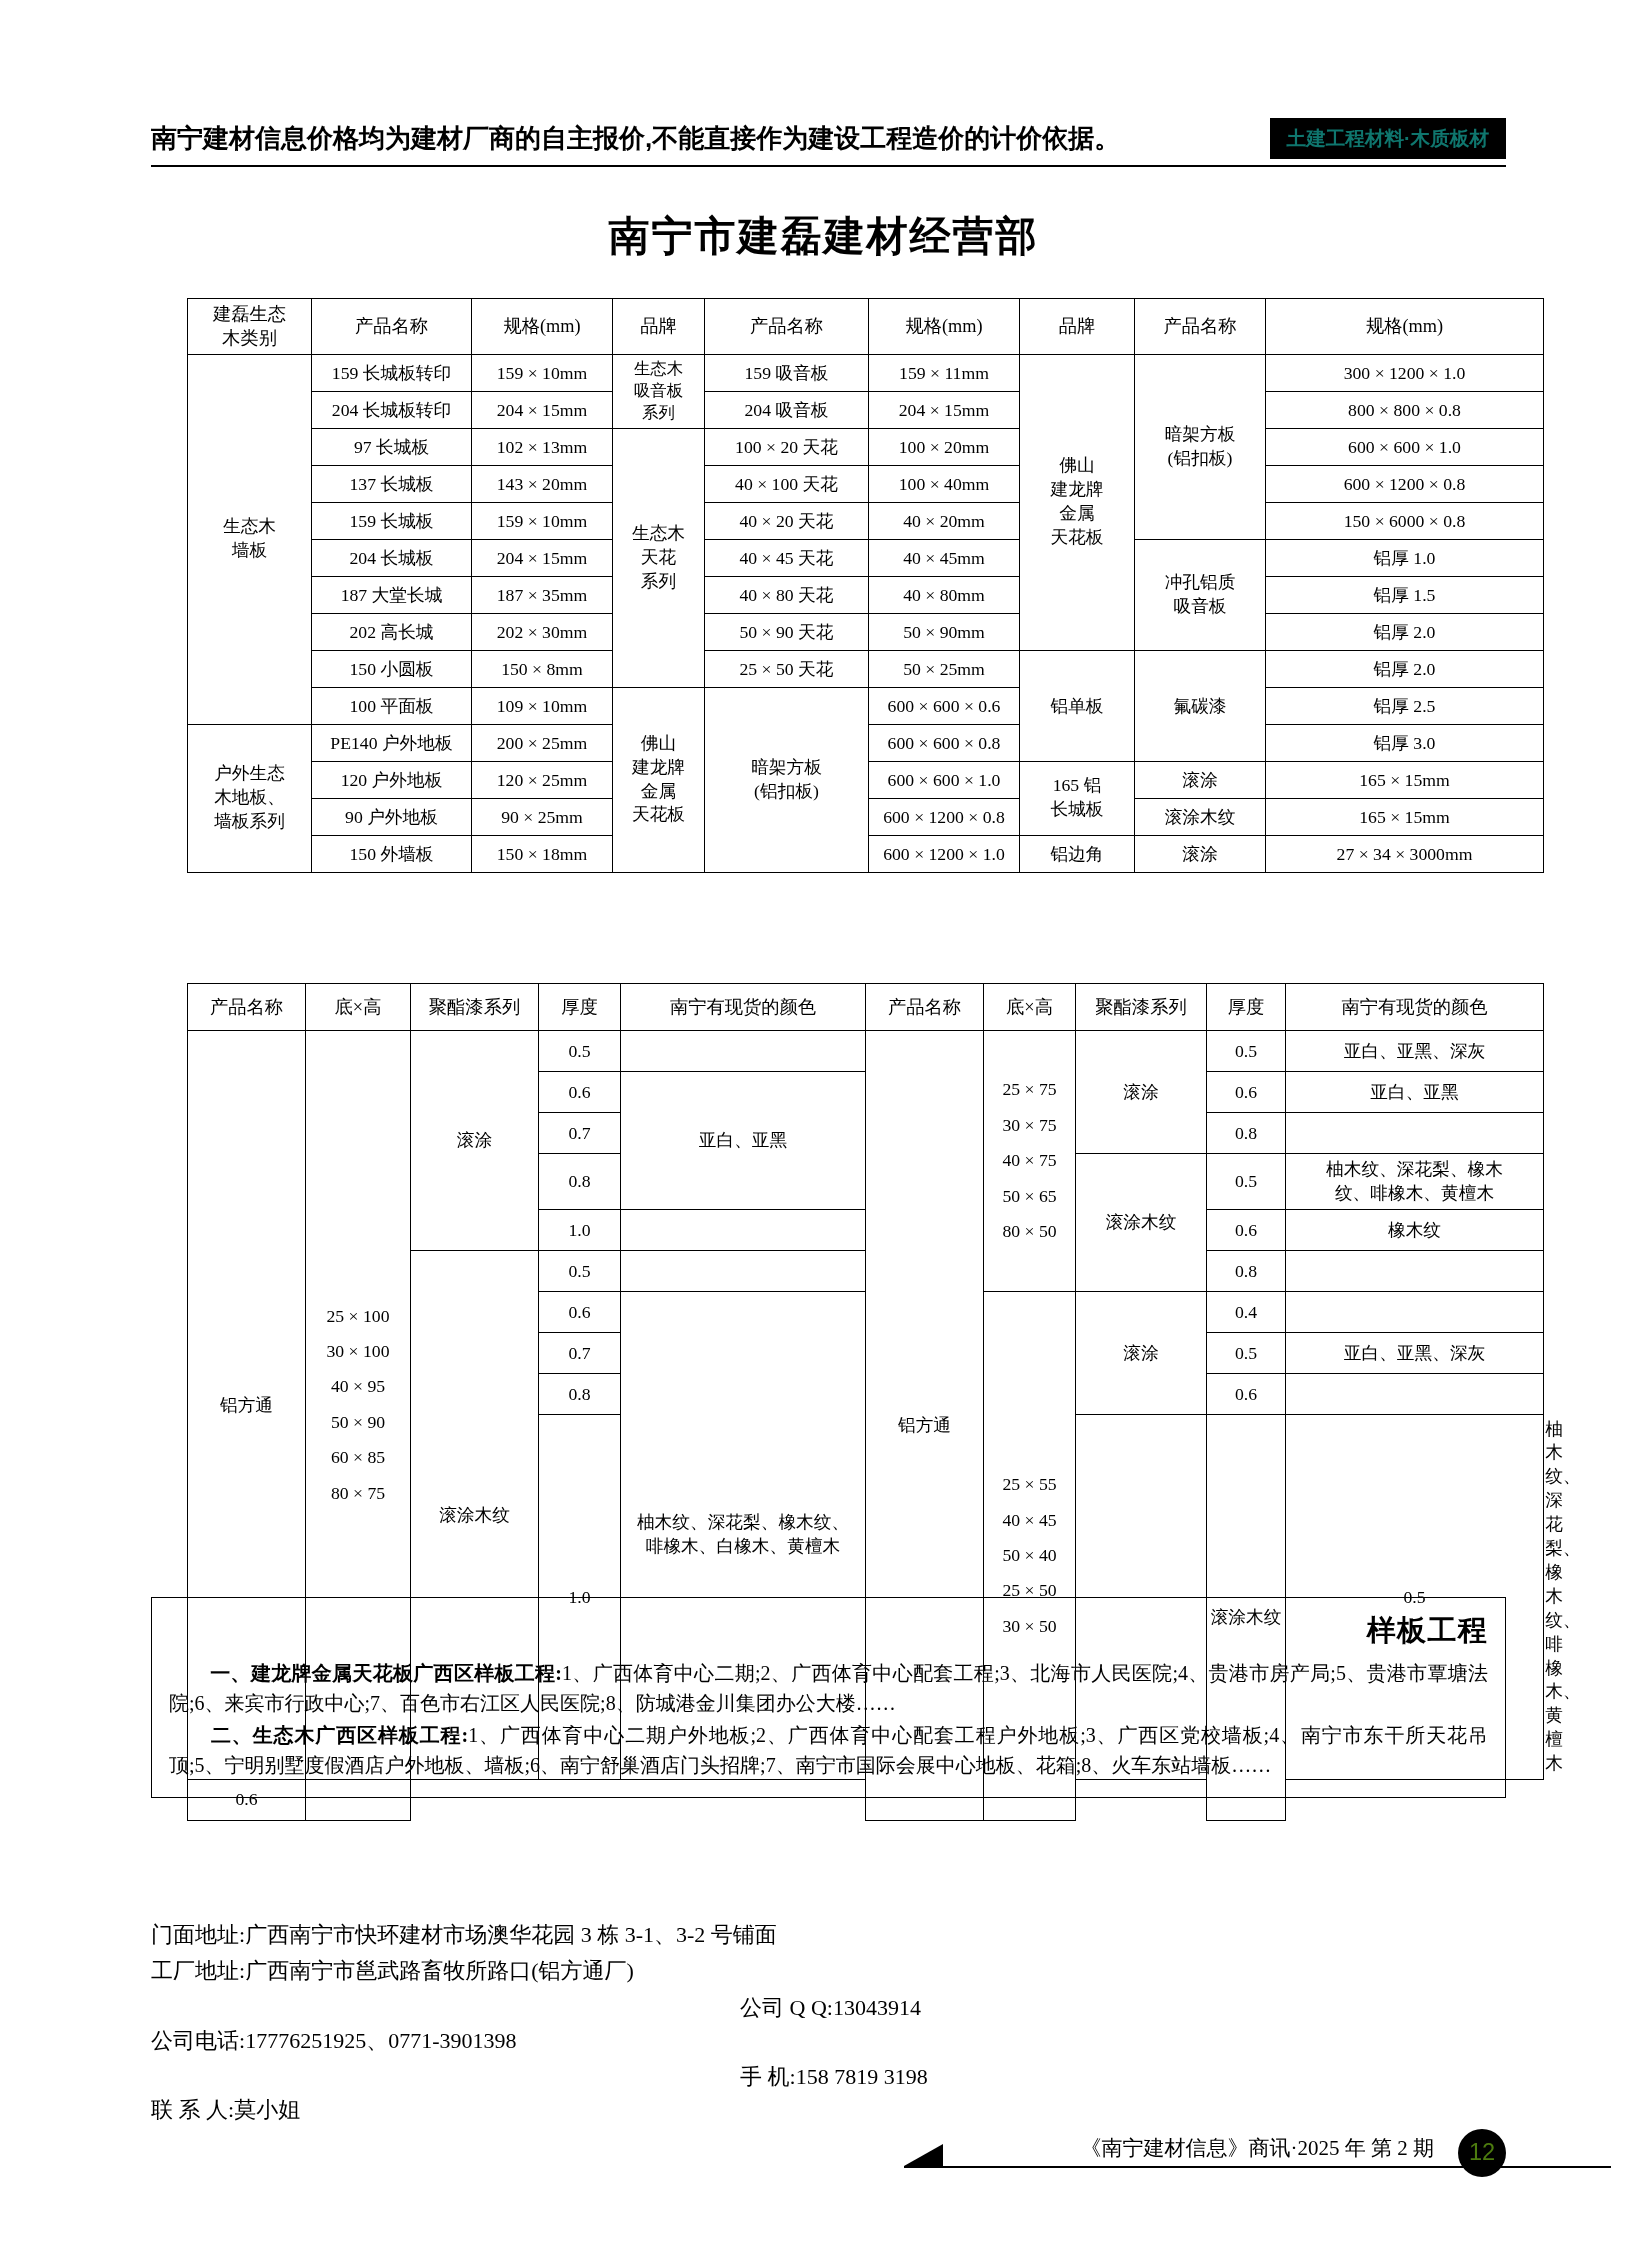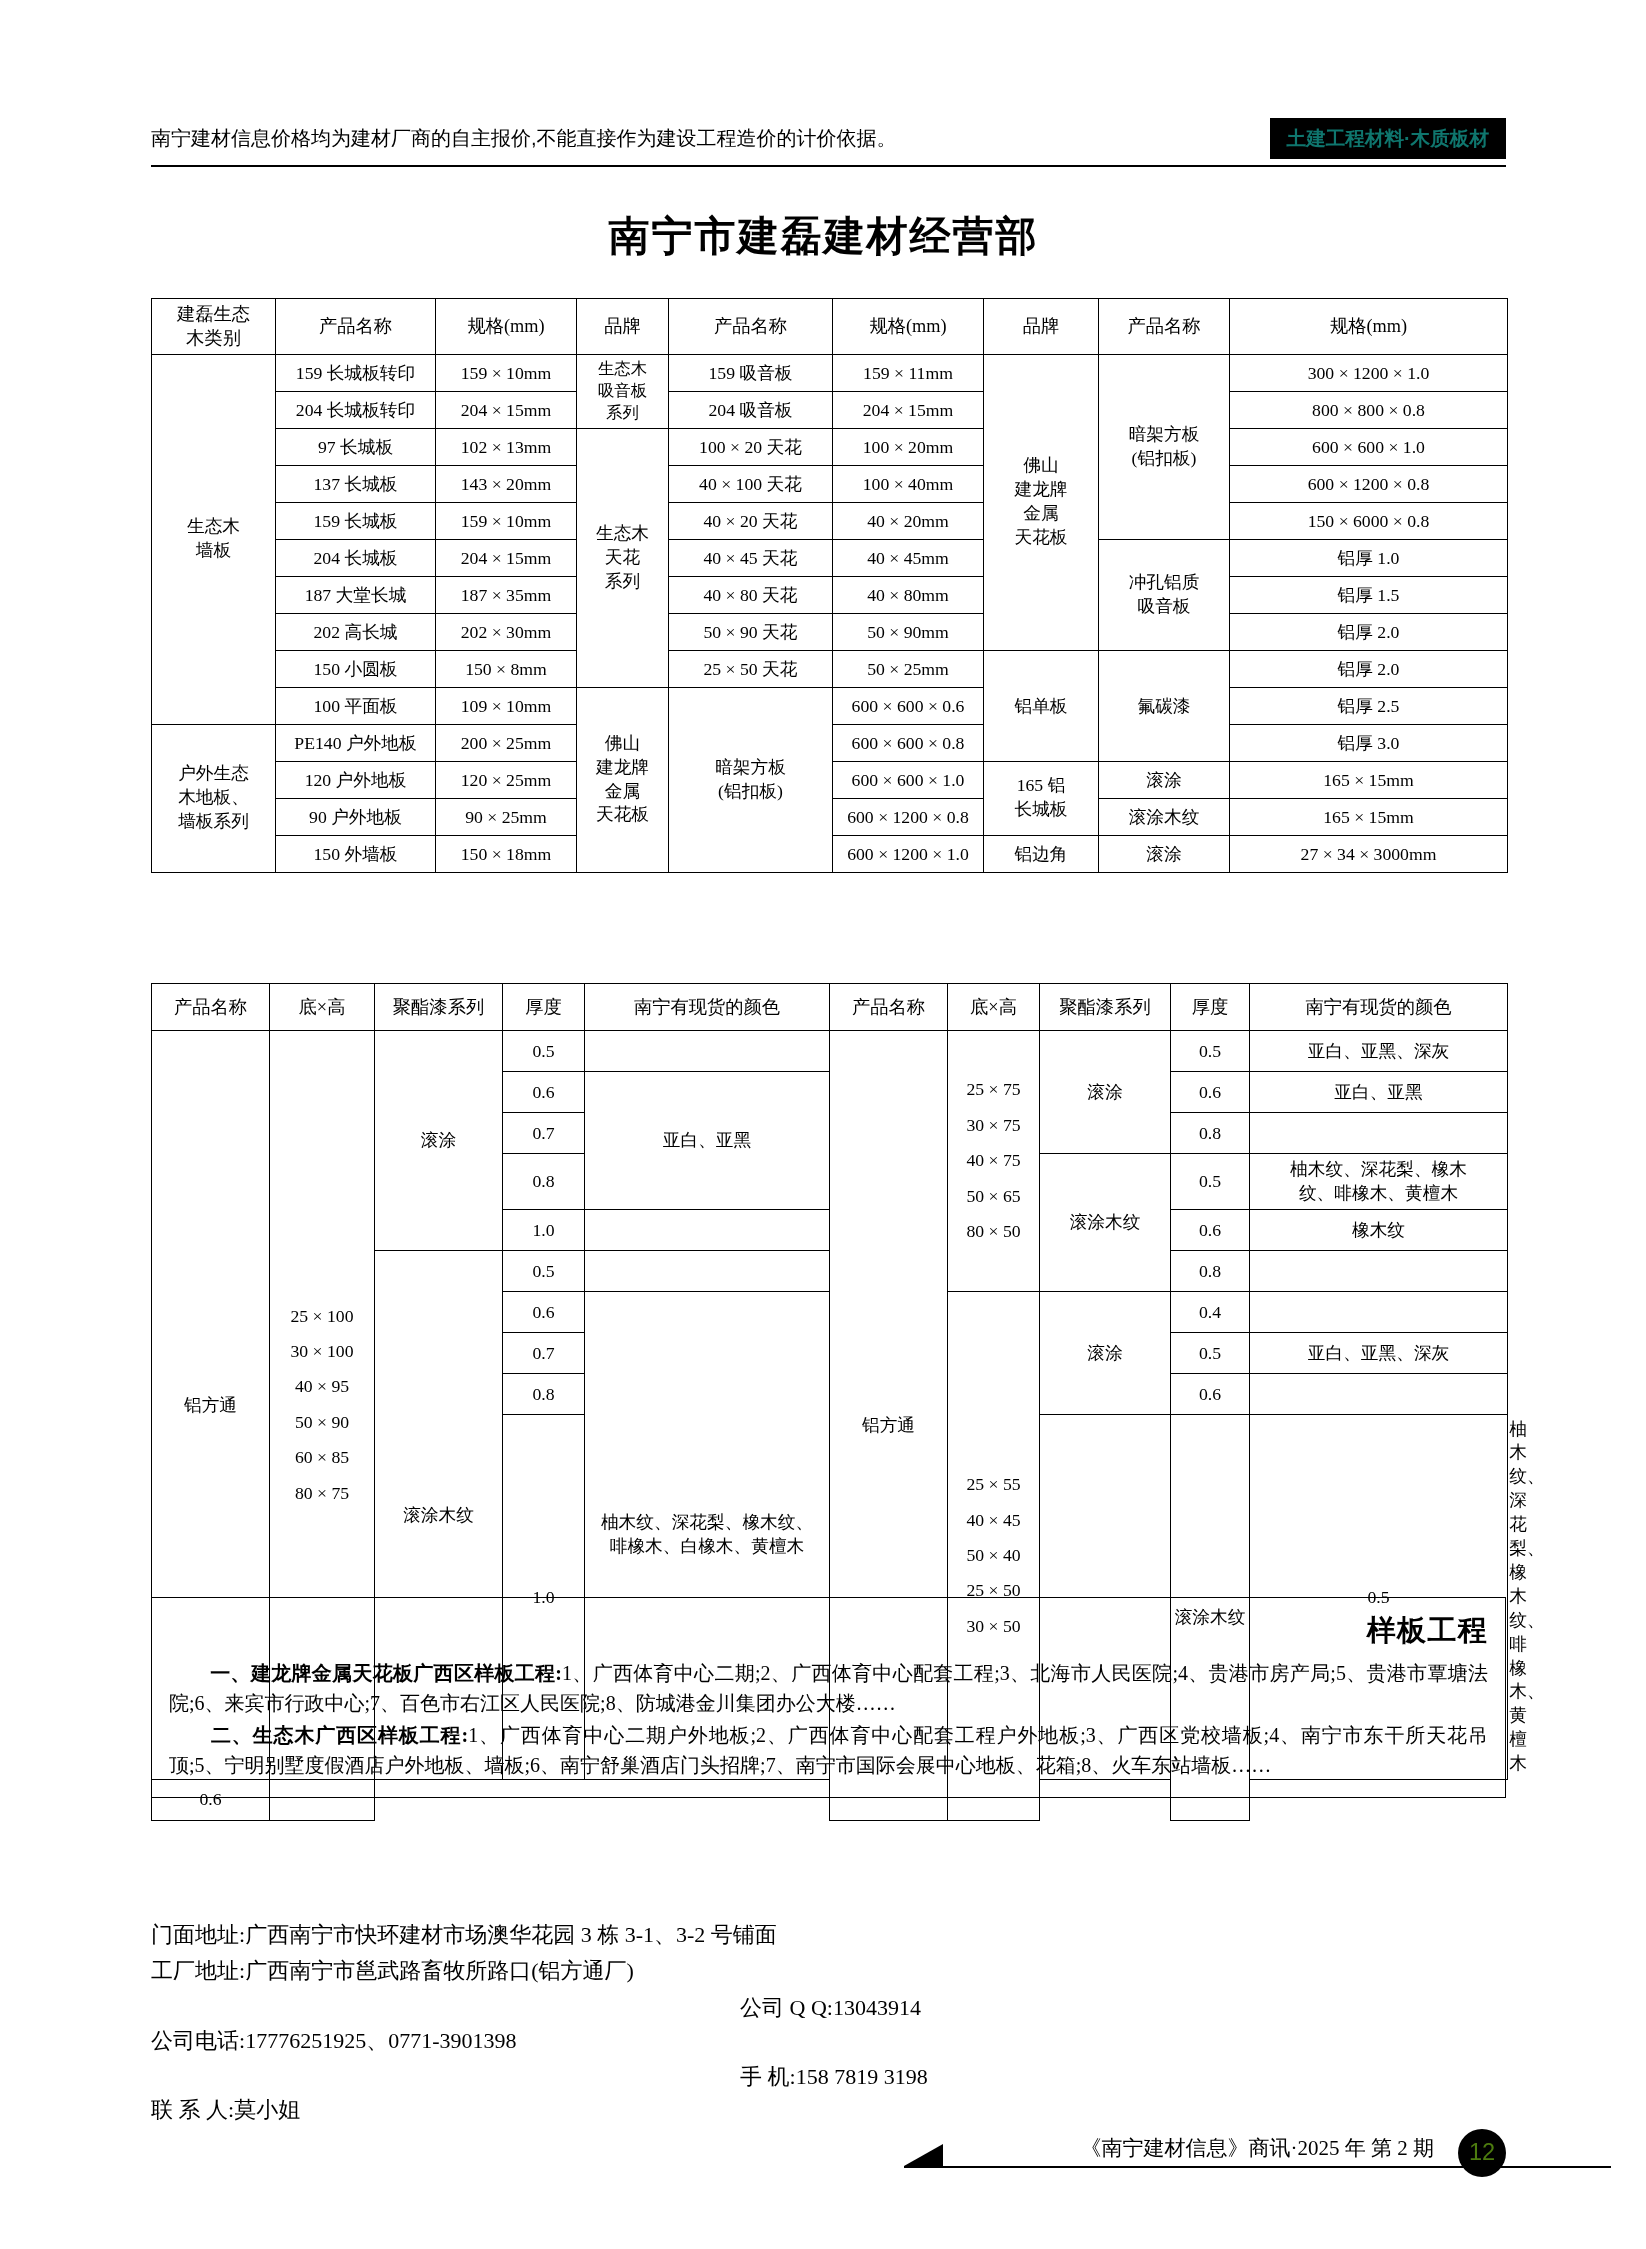--- a/index.html
+++ b/index.html
@@ -23,22 +23,22 @@
     position: absolute;
     top: 118px;
     left: 151px;
     width: 1355px;
     display: flex;
     align-items: center;
     justify-content: space-between;
   }
   .header-note {
     font-family: "Liberation Sans", sans-serif;
-    font-weight: normal;
-    font-size: 20px;
+    font-weight: bold;
+    font-size: 26px;
     letter-spacing: 0px;
     white-space: nowrap;
   }
   .header-tag {
     background: #000000;
     color: #0f766e;
     font-family: "Liberation Sans", sans-serif;
     font-weight: bold;
     font-size: 19.6px;
     padding: 6.5px 17px 7.9px 17px;
@@ -68,20 +68,21 @@
   .tbl-wrap {
     position: absolute;
     left: 151px;
     width: 1355px;
   }
   #t1-wrap { top: 298px; }
   table {
     border-collapse: collapse;
     width: 1355px;
     table-layout: fixed;
+    margin-left: 36px;
   }
   td, th {
     border: 1.3px solid #000000;
     text-align: center;
     vertical-align: middle;
     font-size: 17.7px;
     font-family: "Liberation Serif", serif;
     padding: 2.6px 1.3px;
     line-height: 1.25;
   }

